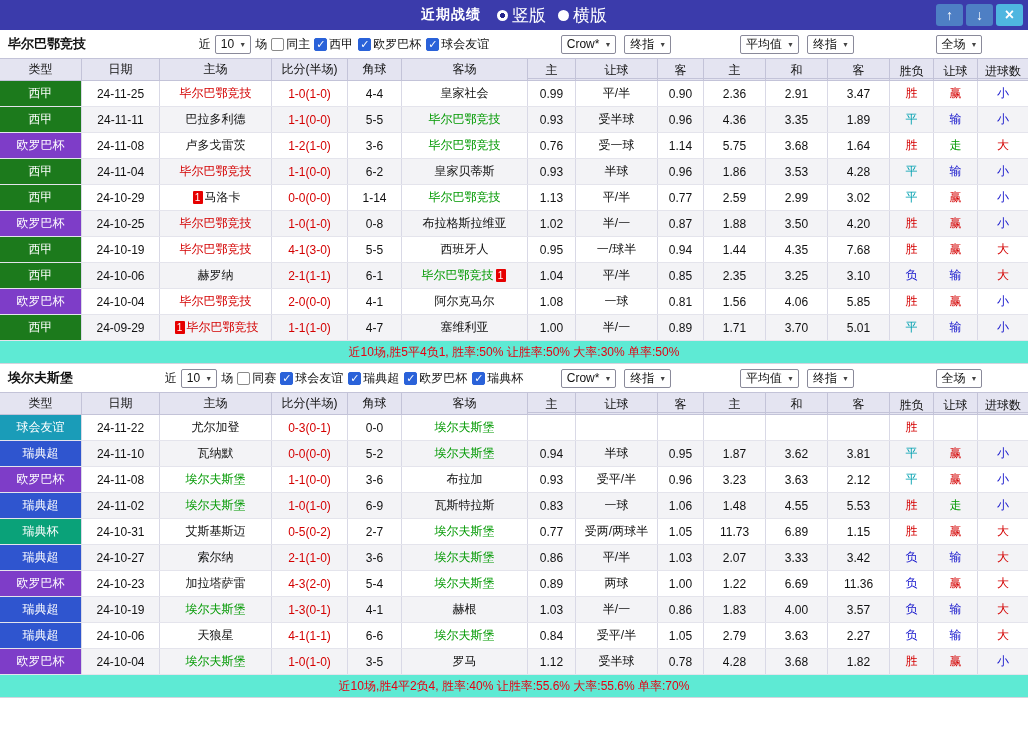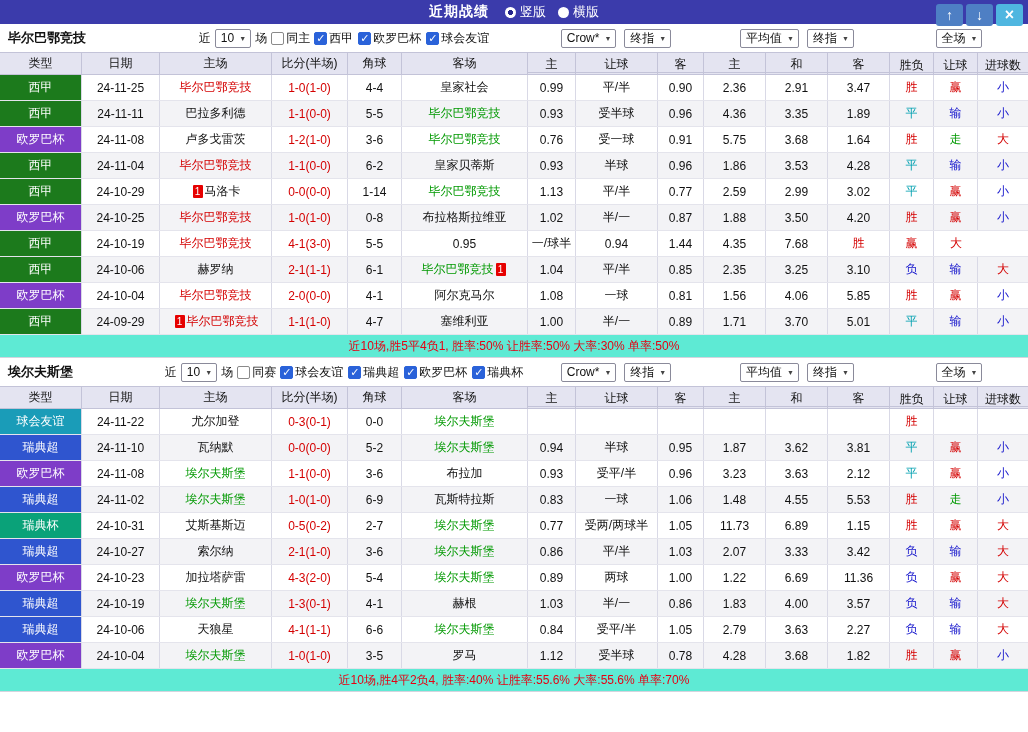--- a/index.html
+++ b/index.html
@@ -4,24 +4,24 @@
 <style>
   * { box-sizing: border-box; }
   :root{
     --cols: 82px 78px 112px 76px 54px 126px 48px 82px 46px 62px 62px 62px 44px 44px 50px;
     --grid-line:#d9d9e6;
     --head-line:#c3c3d8;
   }
   body{margin:0;width:1028px;background:#fff;font-family:"Liberation Sans","DejaVu Sans",sans-serif;color:#111;overflow:hidden;}
 
   
-  .titlebar{height:24px;background:#3b3bab;display:flex;align-items:center;position:relative;color:#fff;}
+  .titlebar{height:30px;background:#3b3bab;display:flex;align-items:center;position:relative;color:#fff;}
   .title-center{flex:1;display:flex;align-items:center;justify-content:center;gap:16px;}
   .tb-title{font-weight:bold;font-size:14px;letter-spacing:1px;}
-  .radio-opt{display:inline-flex;align-items:center;gap:4px;font-size:13px;cursor:pointer;}
+  .radio-opt{display:inline-flex;align-items:center;gap:4px;font-size:17px;cursor:pointer;}
   .radio{width:11px;height:11px;border-radius:50%;background:#fff;display:inline-block;}
   .radio.on{background:radial-gradient(circle,#26268c 0 2.5px,#fff 2.6px);}
   .tb-btns{position:absolute;right:5px;top:4px;display:flex;gap:3px;}
   .tbtn{width:27px;height:22px;border-radius:3px;display:flex;align-items:center;justify-content:center;
         background:#4e7fc4;color:#fff;font-size:14px;font-weight:bold;cursor:pointer;}
   .tbtn.close{background:#4fb6e0;font-size:16px;}
 
   
   .sec-head{display:grid;grid-template-columns:160px 368px 176px 186px 138px;height:28px;align-items:center;background:#fff;}
   .team{font-weight:bold;font-size:13px;padding-left:8px;white-space:nowrap;}
@@ -217,21 +217,21 @@
         <div class="td">
           <span class="c-black">卢多戈雷茨</span>
         </div>
         <div class="td c-red">1-2(1-0)</div>
         <div class="td">3-6</div>
         <div class="td">
           <span class="c-green">毕尔巴鄂竞技</span>
         </div>
         <div class="td">0.76</div>
         <div class="td">受一球</div>
-        <div class="td">0.91</div>
+        <div class="td">1.14</div>
         <div class="td">5.75</div>
         <div class="td">3.68</div>
         <div class="td">1.64</div>
         <div class="td c-red">胜</div>
         <div class="td c-green">走</div>
         <div class="td c-red">大</div>
       </div>
       <div class="tr alt">
         <div class="td type" style="background: rgb(28, 122, 28);">西甲</div>
         <div class="td">24-11-04</div>
@@ -297,20 +297,23 @@
         <div class="td c-blue">小</div>
       </div>
       <div class="tr">
         <div class="td type" style="background: rgb(28, 122, 28);">西甲</div>
         <div class="td">24-10-19</div>
         <div class="td">
           <span class="c-red">毕尔巴鄂竞技</span>
         </div>
         <div class="td c-red">4-1(3-0)</div>
         <div class="td">5-5</div>
+        <div class="td">
+          <span class="c-black">西班牙人</span>
+        </div>
         <div class="td">0.95</div>
         <div class="td">一/球半</div>
         <div class="td">0.94</div>
         <div class="td">1.44</div>
         <div class="td">4.35</div>
         <div class="td">7.68</div>
         <div class="td c-red">胜</div>
         <div class="td c-red">赢</div>
         <div class="td c-red">大</div>
       </div>

